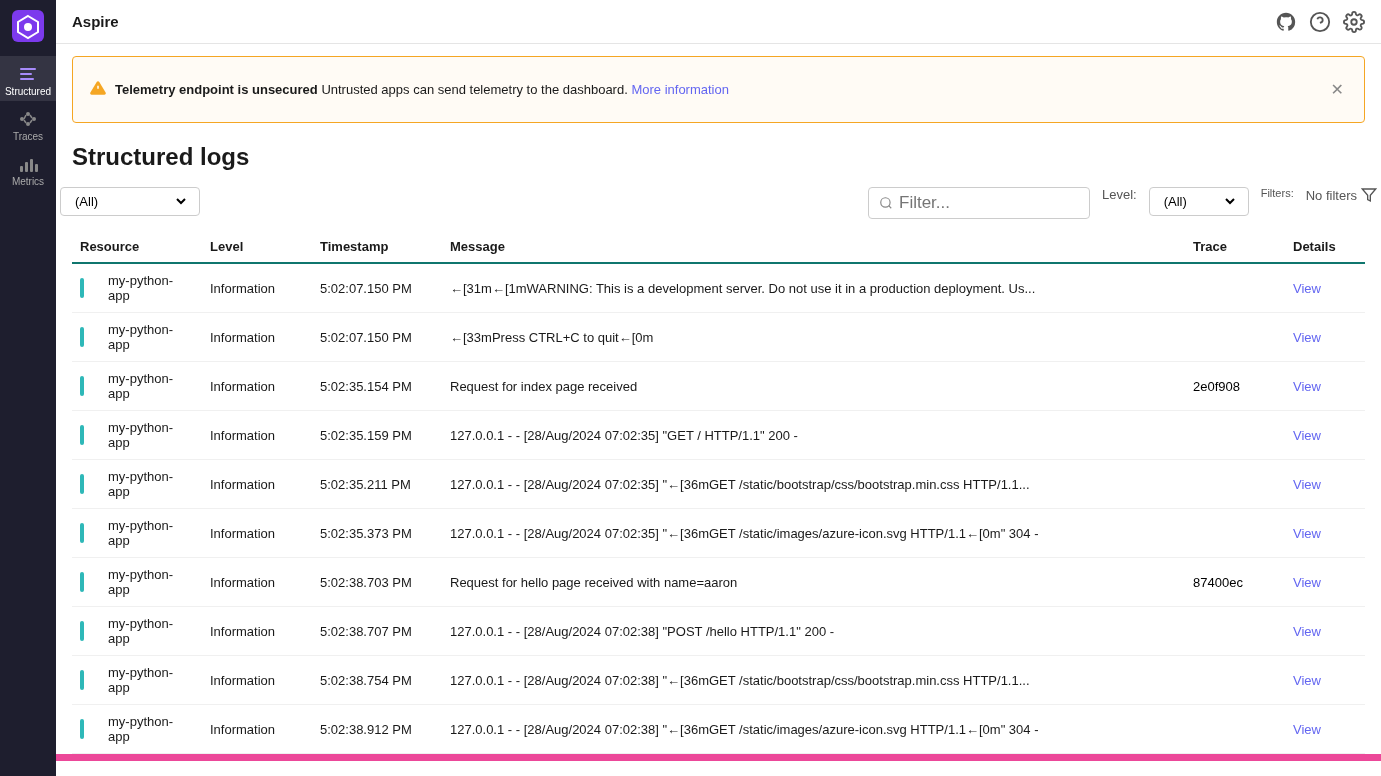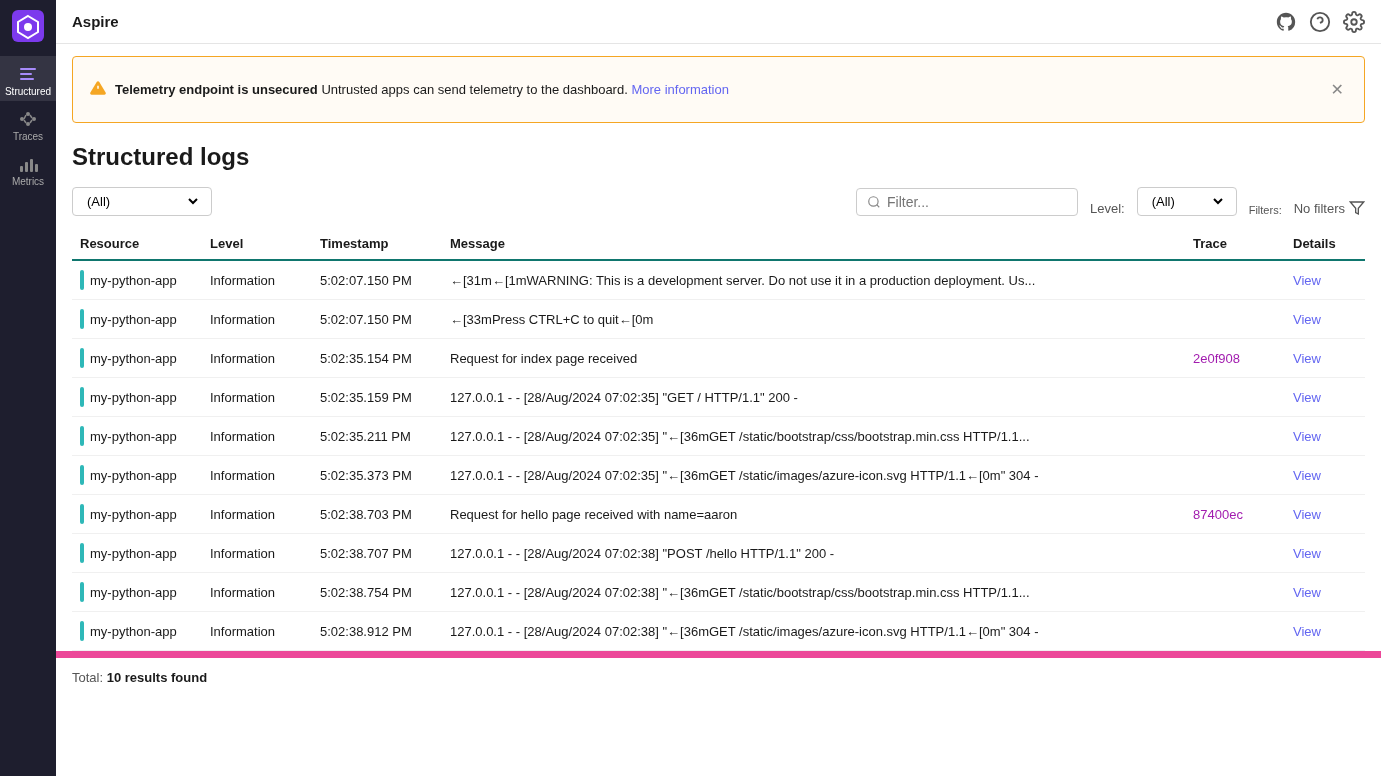--- a/index.html
+++ b/index.html
@@ -104,22 +104,22 @@
     
     .page-title {
       font-size: 24px;
       font-weight: 600;
       padding: 8px 16px 16px;
     }
 
     
     .toolbar {
       display: flex;
-      align-items: flex-end;
-      padding: 0 16px 12px;
+      align-items: flex-start;
+      padding: 0 4px 12px;
       gap: 12px;
     }
     .resource-select {
       display: flex;
       align-items: center;
       border: 1px solid #ccc;
       border-radius: 4px;
       padding: 5px 10px;
       cursor: pointer;
       min-width: 140px;
@@ -141,21 +141,21 @@
       align-items: center;
       border: 1px solid #ccc;
       border-radius: 4px;
       padding: 5px 10px;
       gap: 6px;
       min-width: 220px;
     }
     .search-box input {
       border: none;
       outline: none;
-      font-size: 14px;
+      font-size: 17px;
       width: 180px;
       color: #3b82f6;
     }
     .level-label { font-size: 13px; color: #555; }
     .level-select {
       display: flex;
       align-items: center;
       border: 1px solid #ccc;
       border-radius: 4px;
       padding: 5px 10px;
@@ -189,30 +189,30 @@
     tbody tr { border-bottom: 1px solid #f0f0f0; }
     tbody td {
       padding: 9px 8px;
       font-size: 13px;
       color: #1a1a1a;
       vertical-align: middle;
     }
     .resource-cell {
       display: flex;
       align-items: center;
-      gap: 6px;
+      gap: 24px;
     }
     .resource-bar {
       width: 4px;
       height: 20px;
       background: #2eb8b8;
       border-radius: 2px;
       flex-shrink: 0;
     }
-    .trace-link { color: #a21caf; text-decoration: none; cursor: pointer; }
+    .trace-link { color: #000000; text-decoration: none; cursor: pointer; }
     .view-link { color: #6366f1; text-decoration: none; cursor: pointer; font-size: 13px; }
     .message-cell { color: #1a1a1a; max-width: 680px; overflow: hidden; text-overflow: ellipsis; white-space: nowrap; }
 
     
     .footer {
       padding: 12px 16px;
       font-size: 13px;
       color: #555;
       border-top: 7px solid #ec4899;
     }

